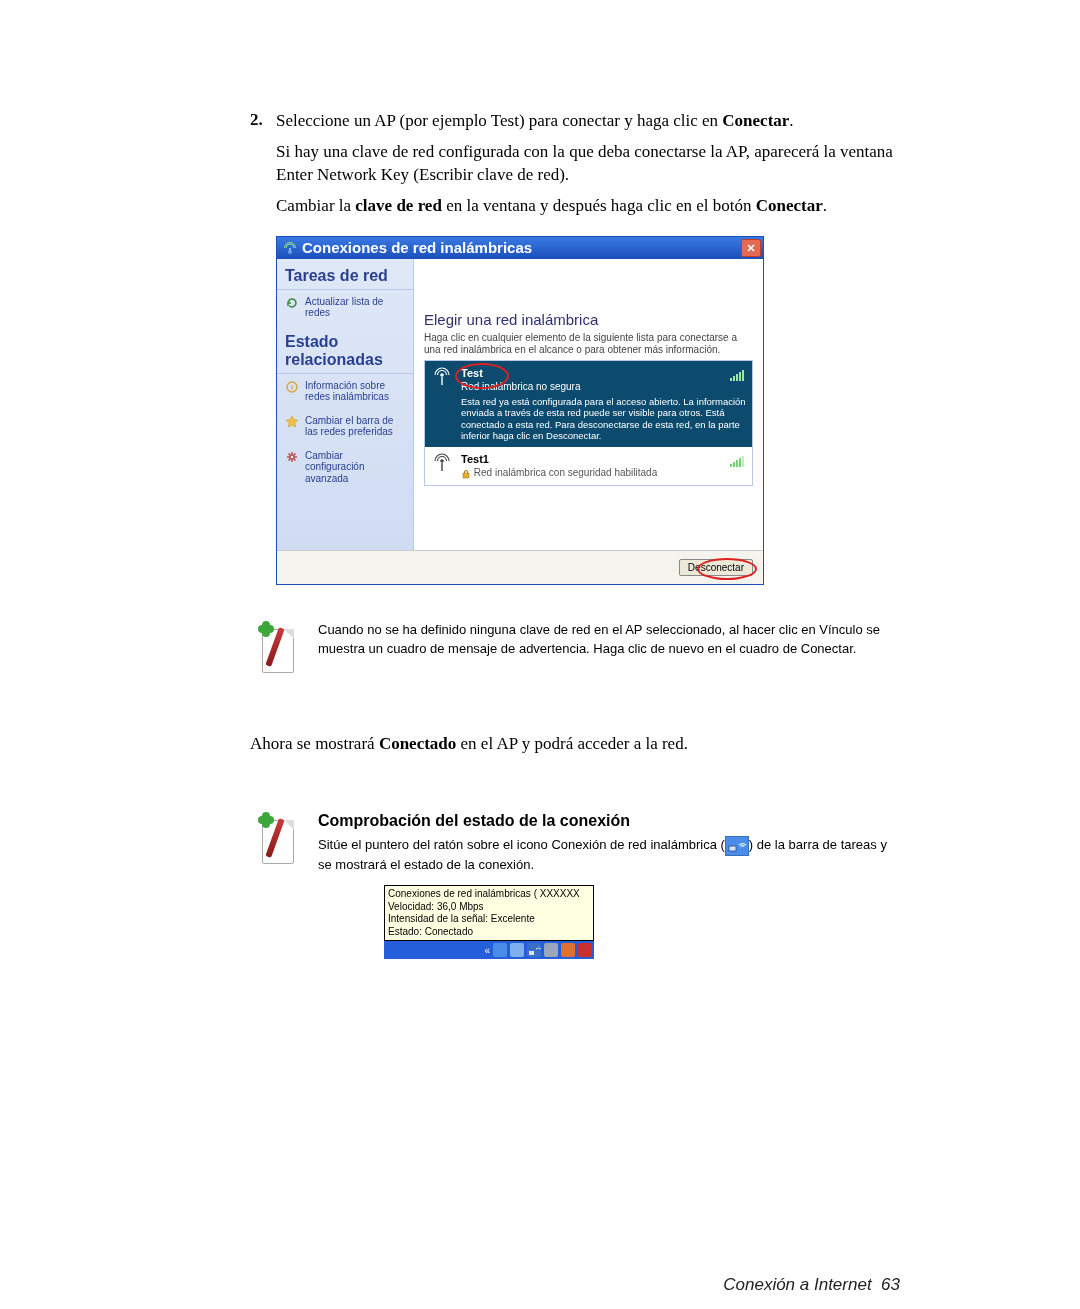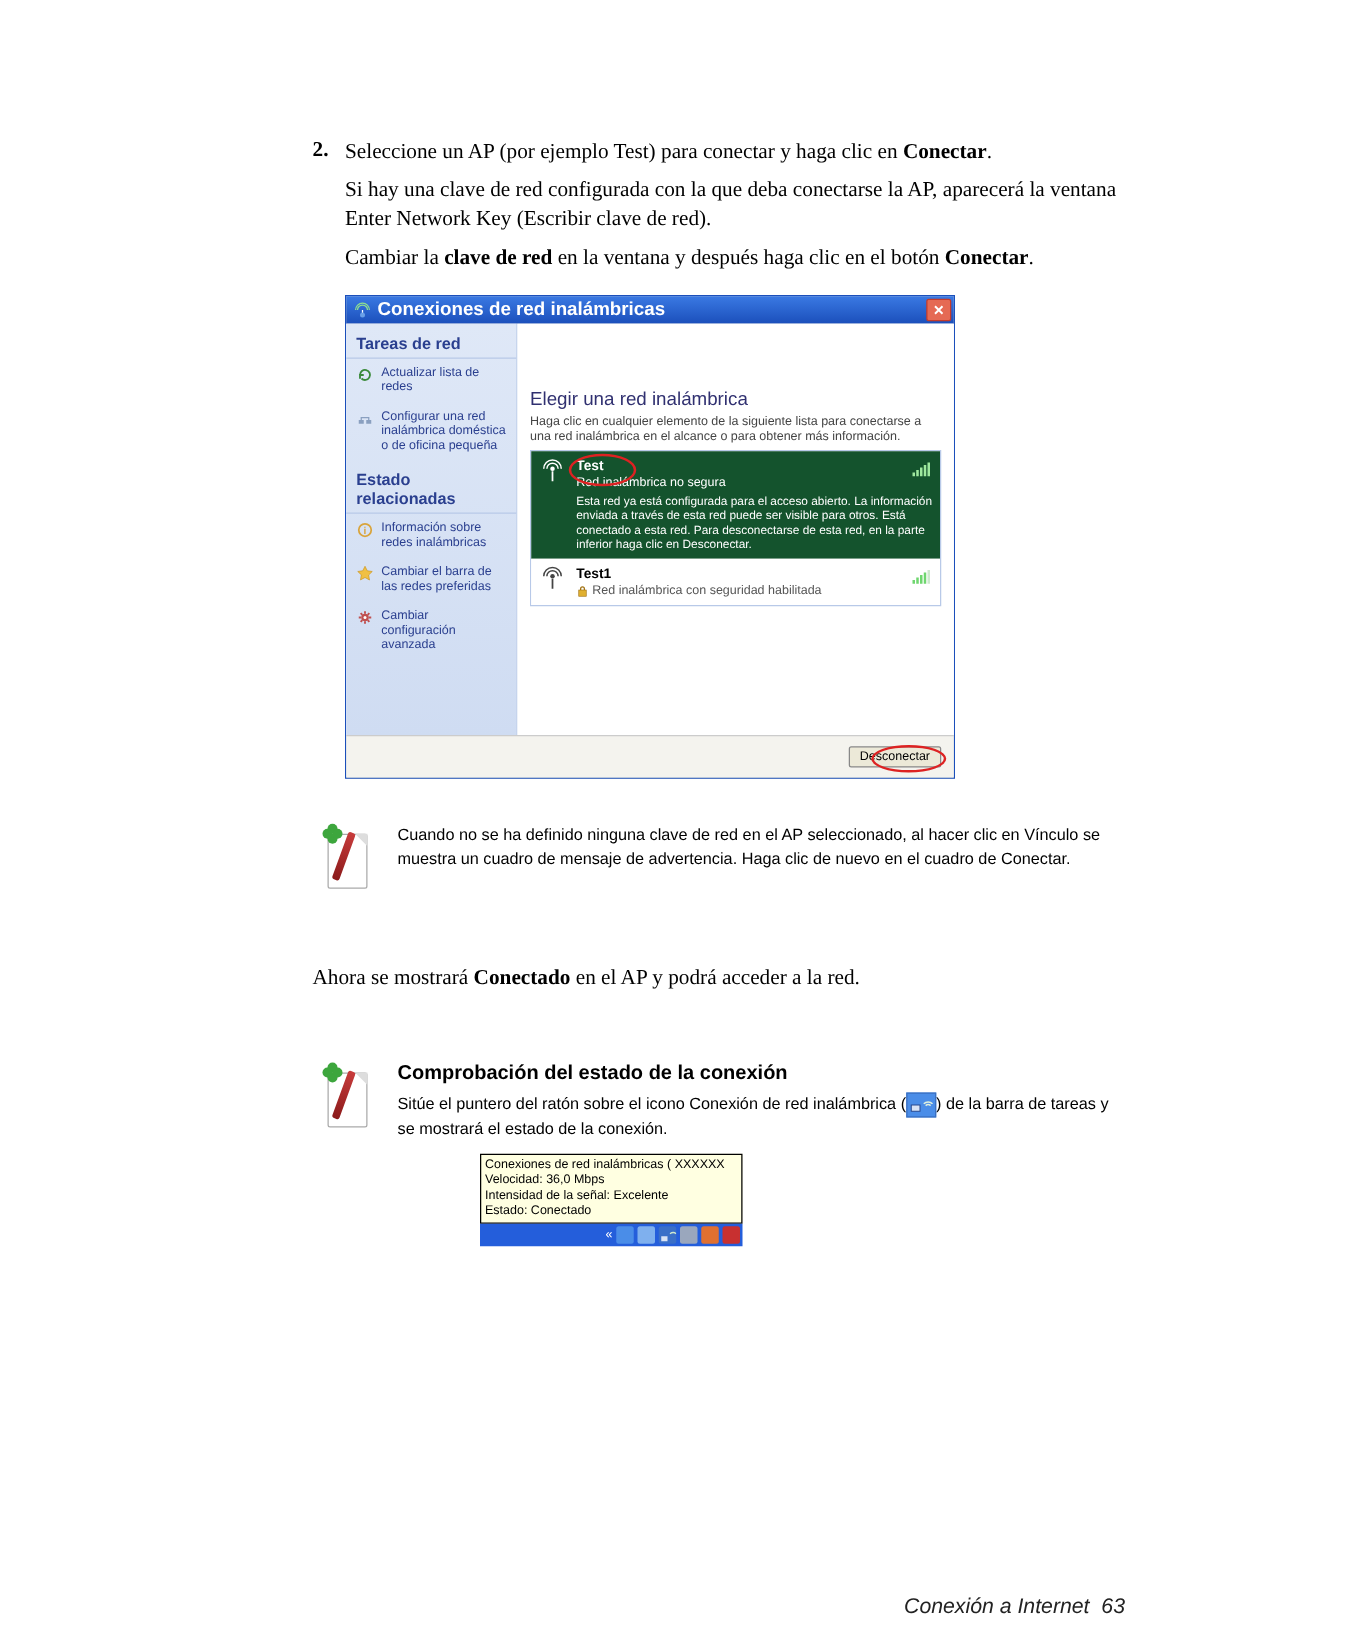--- a/index.html
+++ b/index.html
@@ -25,29 +25,29 @@
 
   
   .dialog{margin:18px 0 8px 26px;width:486px;border:1px solid #1b4fbb;font-family:Tahoma,Arial,sans-serif;font-size:11px;background:#ece9d8;}
   .titlebar{background:linear-gradient(#3a79e3,#1b4fbb);color:#fff;display:flex;align-items:center;height:22px;padding:0 2px 0 6px;font-weight:bold;font-size:15px;}
   .titlebar .t-icon{width:14px;height:14px;margin-right:5px;display:flex;align-items:center;justify-content:center;}
   .titlebar .t-icon svg{width:14px;height:14px;}
   .titlebar .title{flex:1;}
   .titlebar .close{width:18px;height:16px;background:#e56a54;border:1px solid #c43b2b;border-radius:2px;display:flex;align-items:center;justify-content:center;color:#fff;font-weight:bold;font-size:11px;line-height:10px;}
   .dlg-body{display:flex;background:#fff;}
   .sidebar{width:136px;background:linear-gradient(#dfe8f7,#cfdcf2);border-right:1px solid #b8c9e8;padding:0 0 60px 0;}
-  .side-hdr{color:#2a3f8f;font-weight:bold;font-size:13px;padding:8px 8px 4px 8px;border-bottom:1px solid #b8c9e8;}
+  .side-hdr{color:#2a3f8f;font-weight:bold;font-size:16px;padding:8px 8px 4px 8px;border-bottom:1px solid #b8c9e8;}
   .side-item{display:flex;align-items:flex-start;gap:6px;padding:6px 8px;color:#2a3f8f;font-size:10px;line-height:1.15;}
   .side-item .si-ico{width:14px;height:14px;flex-shrink:0;}
   .main{flex:1;background:#fff;padding:6px 10px 10px 10px;}
   .main-title{font-family:Arial,sans-serif;font-size:15px;color:#303070;padding:2px 0 4px 0;margin-top:44px;}
   .main-sub{font-size:10px;color:#444;line-height:1.2;margin-bottom:4px;}
   .net-list{border:1px solid #b8c9e8;}
   .net-item{display:flex;padding:6px;gap:8px;font-size:10px;position:relative;}
-  .net-item.selected{background:#14532d;color:#fff;}
+  .net-item.selected{background:#0c4a6e;color:#fff;}
   .net-item .ant{width:22px;display:flex;align-items:flex-start;justify-content:center;color:inherit;}
   .net-item .ant svg{width:22px;height:22px;}
   .net-item .ncol{flex:1;}
   .net-item .nname{font-weight:bold;font-size:11px;}
   .net-item .nstatus{font-size:10px;margin-top:2px;}
   .net-item .ndesc{font-size:9.5px;margin-top:4px;line-height:1.2;}
   .sig{position:absolute;top:8px;right:8px;display:flex;align-items:flex-end;gap:1px;height:12px;}
   .sig span{width:2px;background:#6fd66f;}
   .sig.low span{background:#9fe89f;}
   .bbar{display:flex;justify-content:flex-end;padding:8px 10px;background:#f4f3ee;border-top:1px solid #ccc;}
@@ -102,28 +102,20 @@
     </div>
     <div class="dlg-body">
       <div class="sidebar">
         <div class="side-hdr">Tareas de red</div>
         <div class="side-item">
           <span class="si-ico"><svg viewBox="0 0 14 14">
                 <path d="M3 7a4 4 0 1 1 1.2 2.8" fill="none" stroke="#3a8a3a" stroke-width="1.5"></path>
                 <path d="M3 10l0-3l3 0" fill="none" stroke="#3a8a3a" stroke-width="1.5"></path>
               </svg></span>
           <span>Actualizar lista de redes</span>
-        </div>
-        <div class="side-item">
-          <span class="si-ico"><svg viewBox="0 0 14 14">
-                <rect x="2" y="8" width="4" height="3" fill="#8aa0c0"></rect>
-                <rect x="8" y="8" width="4" height="3" fill="#8aa0c0"></rect>
-                <path d="M4 8v-2h6v2" fill="none" stroke="#8aa0c0" stroke-width="1"></path>
-              </svg></span>
-          <span>Configurar una red inalámbrica doméstica o de oficina pequeña</span>
         </div>
         <div class="side-hdr">Estado relacionadas</div>
         <div class="side-item">
           <span class="si-ico"><svg viewBox="0 0 14 14">
                 <circle cx="7" cy="7" r="5" fill="none" stroke="#d9a43b" stroke-width="1.4"></circle>
                 <text x="7" y="10" text-anchor="middle" font-size="8" fill="#d9a43b" font-family="Arial" font-weight="bold">i</text>
               </svg></span>
           <span>Información sobre redes inalámbricas</span>
         </div>
         <div class="side-item">

